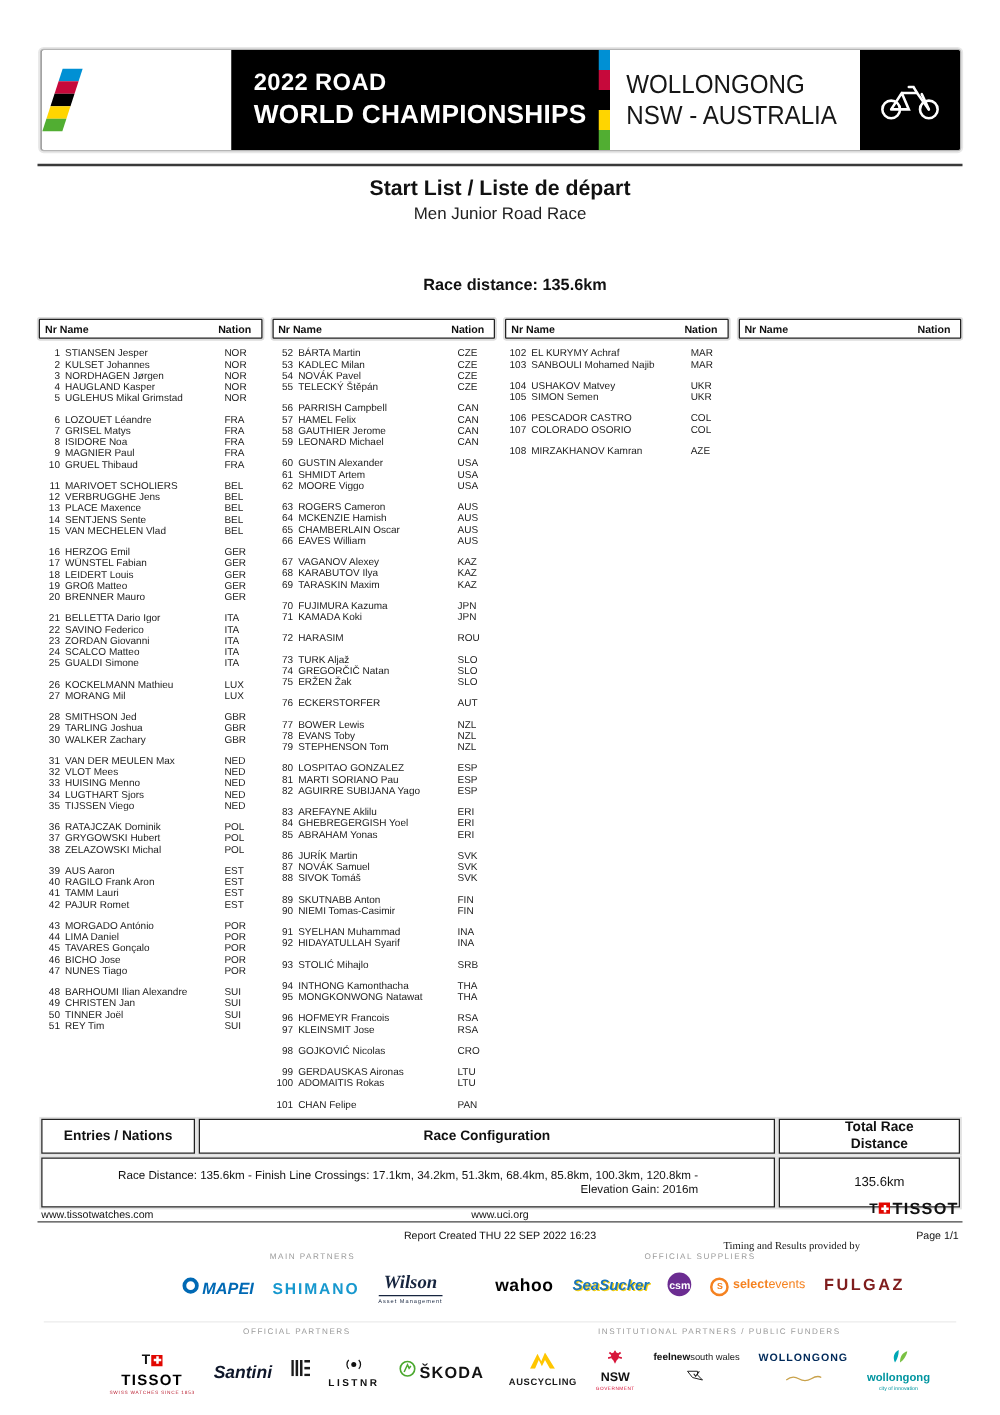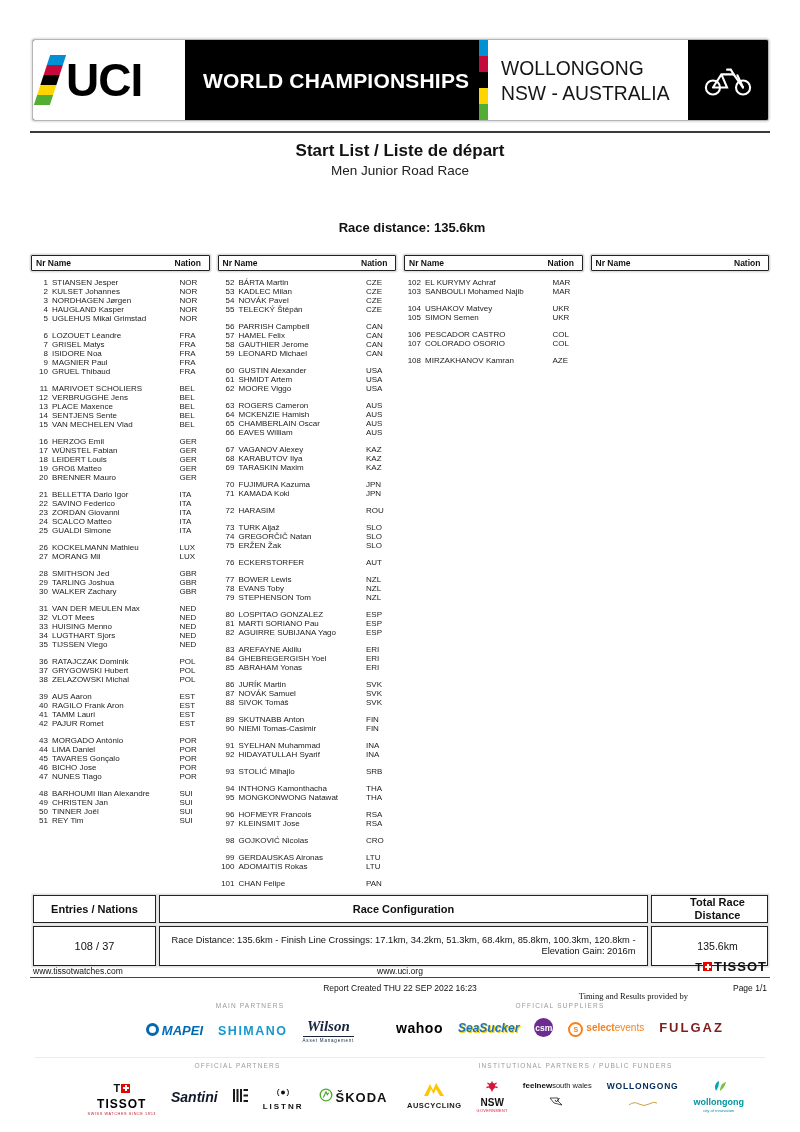--- a/index.html
+++ b/index.html
@@ -54,21 +54,21 @@
   .nat{width:30px;flex:none;}
 
   
   .summary{position:absolute;left:33px;top:895px;width:735px;}
   .sum-row{display:flex;gap:3px;}
   .sum-row + .sum-row{margin-top:3px;}
   .cell{border:1px solid #222;box-shadow:0 0 0 1.5px #e2e2e2;background:#fff;box-sizing:border-box;
         display:flex;align-items:center;justify-content:center;text-align:center;}
   .c1{width:123px;flex:none;}
   .c2{flex:1;text-align:right;}
-  .c3{width:117px;flex:none;padding-left:16px;}
+  .c3{width:145px;flex:none;padding-left:16px;}
   .hrow .cell{height:28px;font-size:11px;font-weight:bold;}
   .vrow .cell{height:40px;}
   .total-label{white-space:pre-line;line-height:13px;}
   .entries-value{font-size:11px;}
   .config-value{font-size:9.3px;line-height:11.5px;white-space:pre-line;padding:0 8px;}
   .total-value{font-size:10.5px;}
 
   
   .footer-rule{position:absolute;left:30px;top:977px;width:740px;border-top:1px solid #444;}
   .f-left{position:absolute;left:33px;top:966px;font-size:8.5px;}
@@ -134,23 +134,23 @@
 
 <div class="banner">
   <div class="uci-box">
     <div class="uci-stripes">
         <i></i>
         <i></i>
         <i></i>
         <i></i>
         <i></i>
       </div>
-    <div class="uci-text">UCI</div>
   </div>
   <div class="event-box">
+    <div class="event-line1">2022 ROAD</div>
     <div class="event-line2">WORLD CHAMPIONSHIPS</div>
   </div>
   <div class="mid-strip">
       <i></i>
       <i></i>
       <i></i>
       <i></i>
       <i></i>
     </div>
   <div class="loc-box">
@@ -815,21 +815,20 @@
   </div>
 
 <div class="summary">
   <div class="sum-row hrow">
     <div class="cell c1">Entries / Nations</div>
     <div class="cell c2">Race Configuration</div>
     <div class="cell c3 total-label">Total Race
 Distance</div>
   </div>
   <div class="sum-row vrow">
-    <div class="cell c1 entries-value">108 / 37</div>
     <div class="cell c2 config-value">Race Distance: 135.6km - Finish Line Crossings: 17.1km, 34.2km, 51.3km, 68.4km, 85.8km, 100.3km, 120.8km -
 Elevation Gain: 2016m</div>
     <div class="cell c3 total-value">135.6km</div>
   </div>
 </div>
 
 <div class="footer-rule"></div>
 <div class="f-left">www.tissotwatches.com</div>
 <div class="f-center">www.uci.org</div>
 <div class="f-timing">Timing and Results provided by</div>

